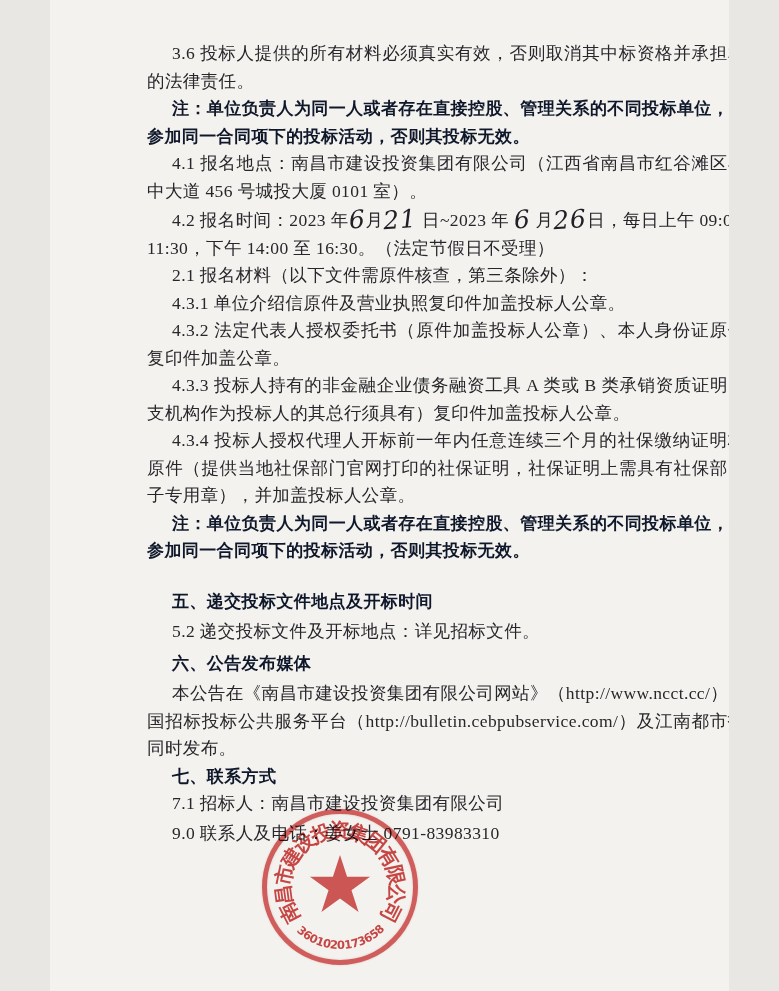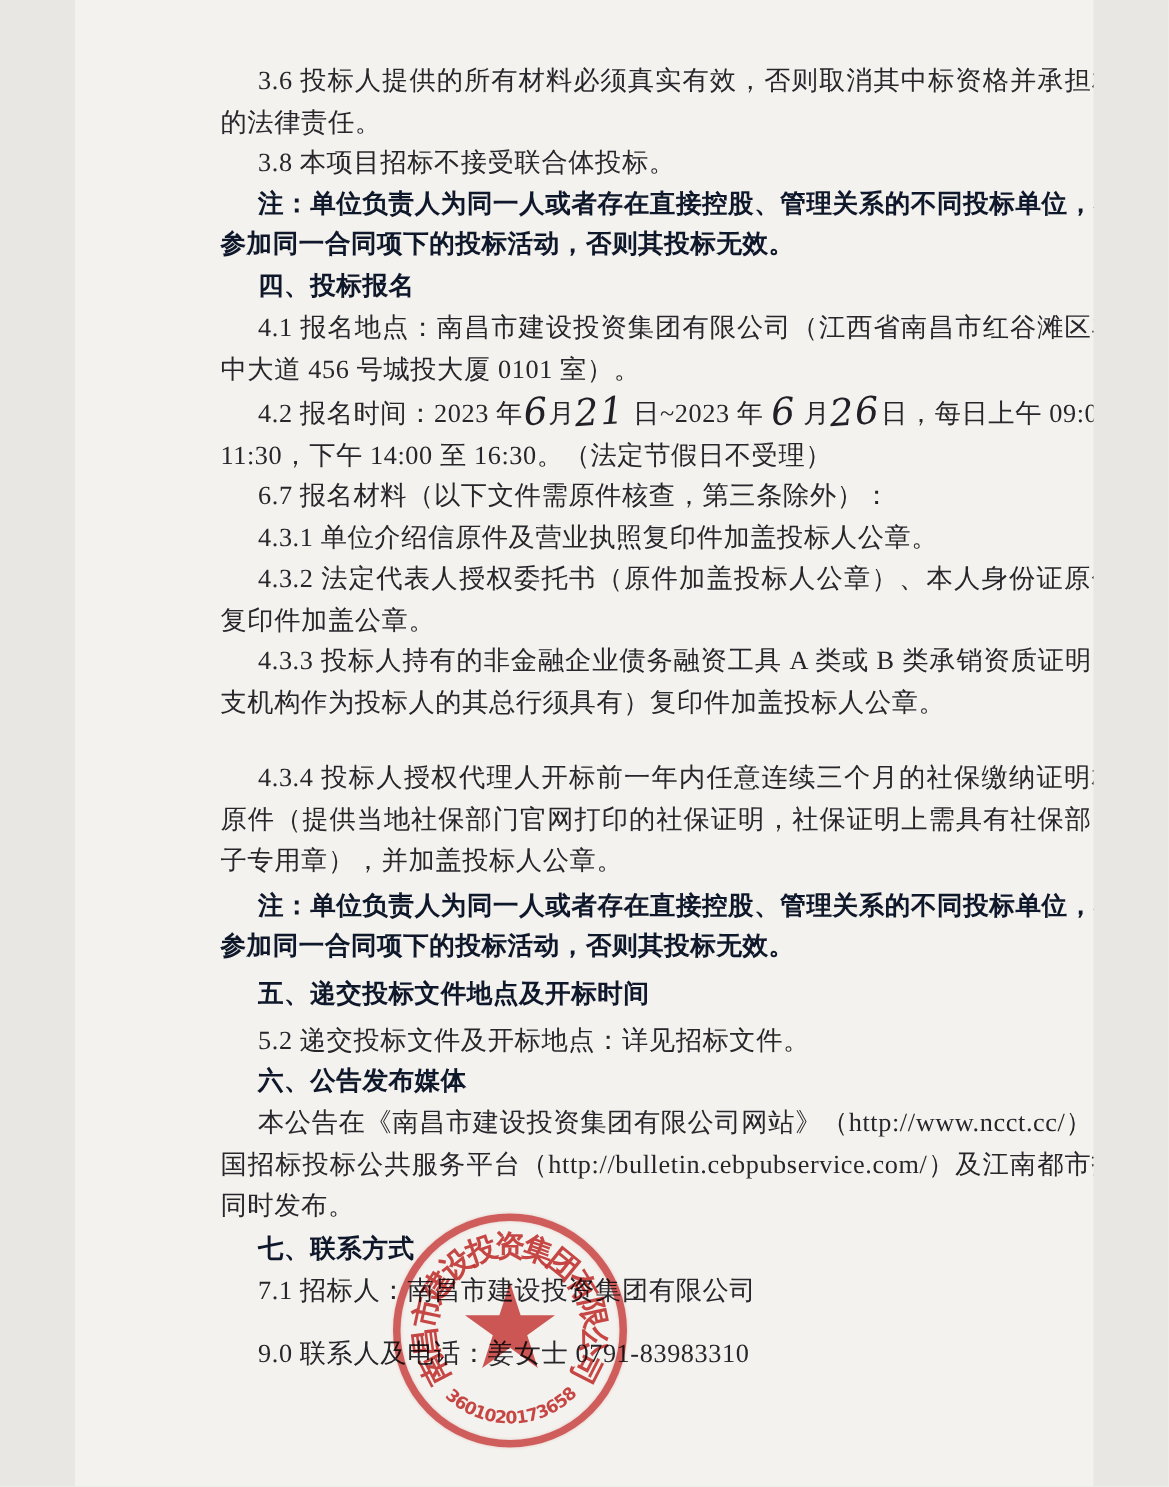--- a/index.html
+++ b/index.html
@@ -60,26 +60,24 @@
                       50% 76.4%,19.1% 100%,30.9% 61.8%,0% 38.2%,38.2% 38.2%);
   }
 </style>
 </head>
 <body>
 
 <div class="page">
 
   <div class="doc" id="doc">
       <p class="p-normal">3.6  投标人提供的所有材料必须真实有效，否则取消其中标资格并承担相应的法律责任。</p>
-      <p class="p-normal">3.8 本项目招标不接受联合体投标。</p>
       <p class="p-note">注：单位负责人为同一人或者存在直接控股、管理关系的不同投标单位，不得参加同一合同项下的投标活动，否则其投标无效。</p>
-      <p class="p-heading">四、投标报名</p>
       <p class="p-normal">4.1 报名地点：南昌市建设投资集团有限公司（江西省南昌市红谷滩区丰和中大道 456 号城投大厦 0101 室）。</p>
       <p class="p-normal"><span>4.2 报名时间：2023 年</span><span class="hand">6</span><span>月</span><span class="hand">21</span><span> 日~2023 年 </span><span class="hand">6</span><span> 月</span><span class="hand">26</span><span>日，每日上午 09:00 至 11:30，下午 14:00 至 16:30。（法定节假日不受理）</span></p>
-      <p class="p-normal">6.7  报名材料（以下文件需原件核查，第三条除外）：</p>
+      <p class="p-normal">2.1  报名材料（以下文件需原件核查，第三条除外）：</p>
       <p class="p-normal">4.3.1 单位介绍信原件及营业执照复印件加盖投标人公章。</p>
       <p class="p-normal">4.3.2 法定代表人授权委托书（原件加盖投标人公章）、本人身份证原件及复印件加盖公章。</p>
       <p class="p-normal">4.3.3  投标人持有的非金融企业债务融资工具 A 类或 B 类承销资质证明（分支机构作为投标人的其总行须具有）复印件加盖投标人公章。</p>
       <p class="p-normal">4.3.4  投标人授权代理人开标前一年内任意连续三个月的社保缴纳证明材料原件（提供当地社保部门官网打印的社保证明，社保证明上需具有社保部门电子专用章），并加盖投标人公章。</p>
       <p class="p-note">注：单位负责人为同一人或者存在直接控股、管理关系的不同投标单位，不得参加同一合同项下的投标活动，否则其投标无效。</p>
       <p class="p-heading">五、递交投标文件地点及开标时间</p>
       <p class="p-normal">5.2 递交投标文件及开标地点：详见招标文件。</p>
       <p class="p-heading">六、公告发布媒体</p>
       <p class="p-normal">本公告在《南昌市建设投资集团有限公司网站》（http://www.ncct.cc/）、中国招标投标公共服务平台（http://bulletin.cebpubservice.com/）及江南都市报上同时发布。</p>
       <p class="p-heading">七、联系方式</p>

